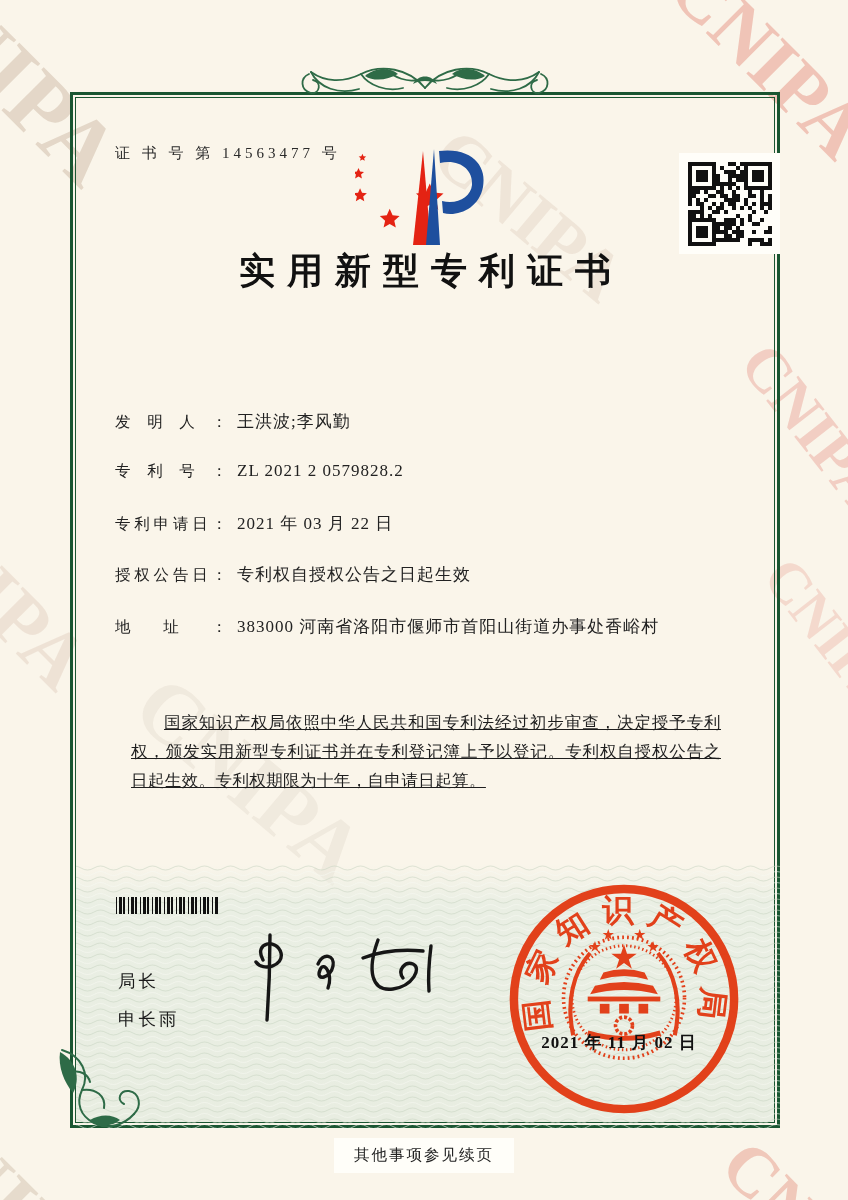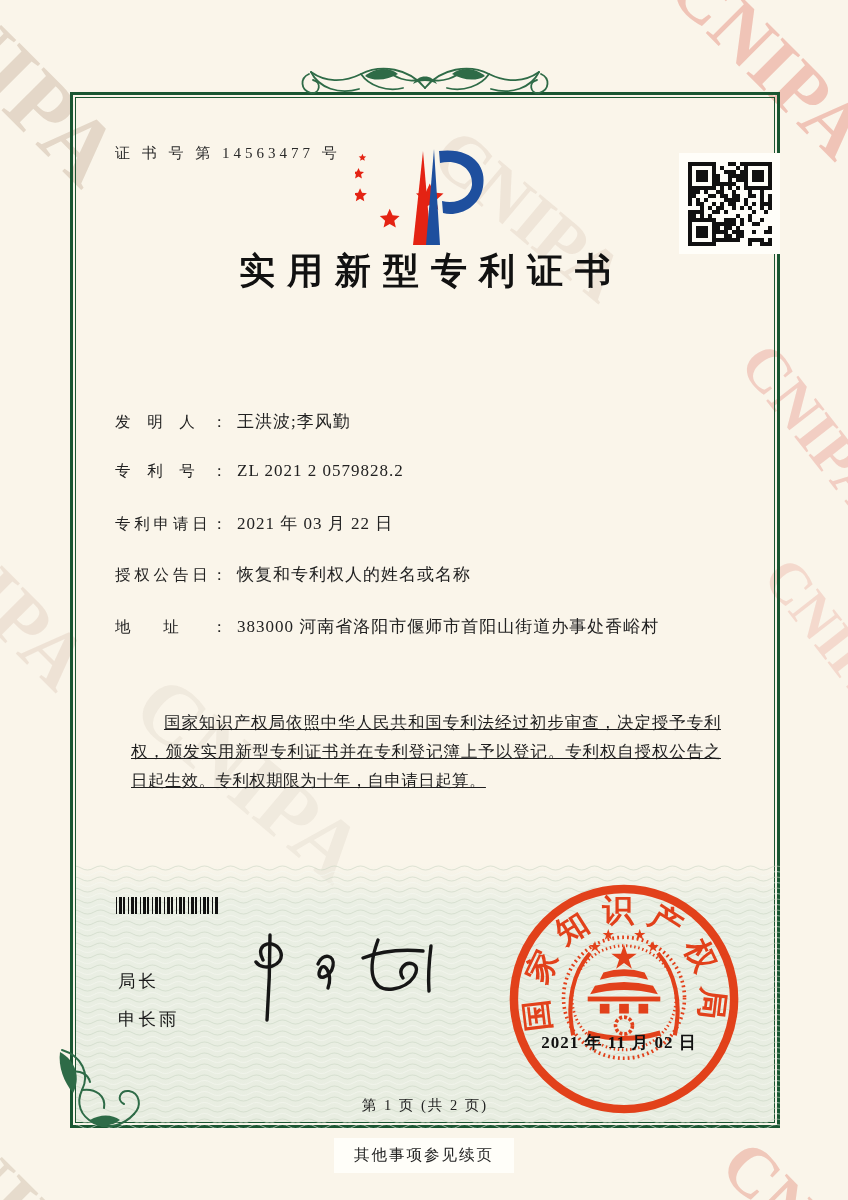--- a/index.html
+++ b/index.html
@@ -584,21 +584,21 @@
       <div class="frow" style="top:315px">
         <span class="flabel">发明人：</span><span class="fvalue">王洪波;李风勤</span>
       </div>
       <div class="frow" style="top:366px">
         <span class="flabel">专利号：</span><span class="fvalue">ZL 2021 2 0579828.2</span>
       </div>
       <div class="frow" style="top:417px">
         <span class="flabel">专利申请日：</span><span class="fvalue">2021 年 03 月 22 日</span>
       </div>
       <div class="frow" style="top:468px">
-        <span class="flabel">授权公告日：</span><span class="fvalue">恢复和专利权人的姓名或名称</span>
+        <span class="flabel">授权公告日：</span><span class="fvalue">专利权自授权公告之日起生效</span>
       </div>
       <div class="frow" style="top:520px">
         <span class="flabel">地址：</span><span class="fvalue">383000 河南省洛阳市偃师市首阳山街道办事处香峪村</span>
       </div>
 
       <div class="paras">
         <p>国家知识产权局依照中华人民共和国专利法经过初步审查，决定授予专利权，颁发实用新型专利证书并在专利登记簿上予以登记。专利权自授权公告之日起生效。专利权期限为十年，自申请日起算。</p>
       </div>
 
       <div class="barcode" id="barcode">
@@ -695,21 +695,20 @@
         </g>
         <g fill="none" stroke="#e2340c">
           <circle cx="100" cy="122" r="7" stroke-width="3" stroke-dasharray="2.5,1.6"></circle>
           <path d="M58,130 C52,102 58,78 72,62" stroke-width="3.4"></path>
           <path d="M142,130 C148,102 142,78 128,62" stroke-width="3.4"></path>
           <path d="M70,128 Q100,137 130,128" stroke-width="4"></path>
         </g>
       </svg>
       <div class="sealdate">2021 年 11 月 02 日</div>
 
-      <div class="pageno">第 1 页 (共 2 页)</div>
     </div>
   </div>
 
   <svg class="orn-top" width="260" height="56" viewBox="0 0 260 56">
     <g stroke="#2e6b47" stroke-width="1.8" fill="none" stroke-linecap="round">
       <path d="M130,30 C114,10 86,6 66,16 C48,25 30,24 16,14"></path>
       <path d="M16,14 C24,30 44,37 64,31"></path>
       <path d="M14,16 C5,20 5,32 16,35 C25,36 27,24 18,22"></path>
       <path d="M66,16 C74,28 92,34 108,30"></path>
       <path d="M92,12 C100,20 112,24 122,22"></path>

